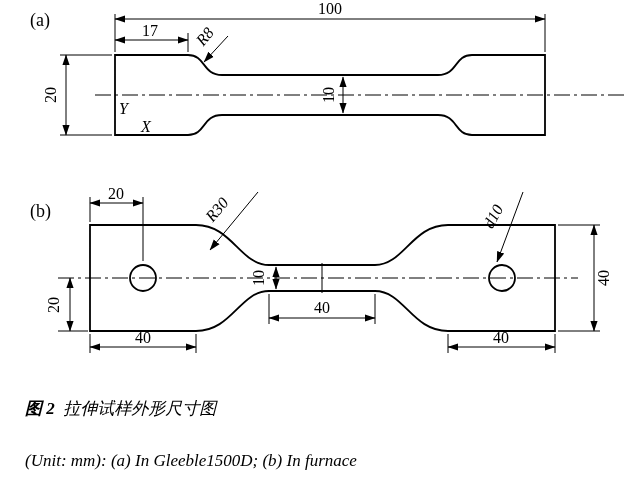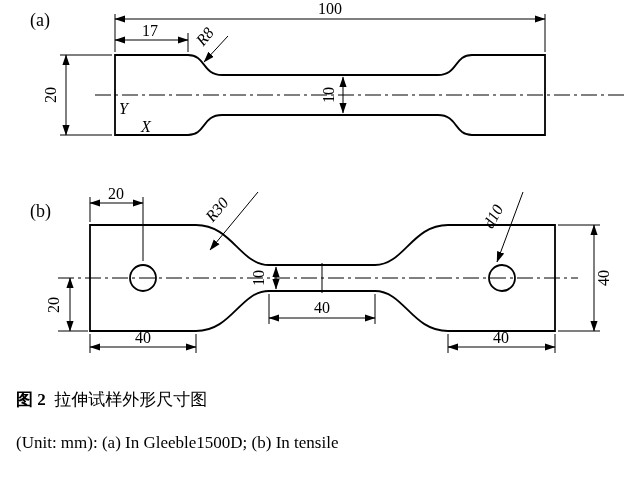--- a/index.html
+++ b/index.html
@@ -8,21 +8,21 @@
   svg{display:block;}
   .outline{fill:none;stroke:#000;stroke-width:1.8;}
   .thin{fill:none;stroke:#000;stroke-width:1;}
   .dimline{fill:none;stroke:#000;stroke-width:1;}
   .cline{fill:none;stroke:#000;stroke-width:1;stroke-dasharray:16 4 3 4;}
   text{font-family:"Liberation Serif",serif;font-size:16px;fill:#000;}
   text.big{font-size:18px;}
   text.it{font-style:italic;}
   #captions{padding:2px 10px 0 8px;font-size:17px;line-height:35px;}
   #captions .b{font-weight:bold;}
-  #captions p{margin:8px;}
+  #captions p{margin:17px;font-style:italic;}
   #cap-en1{word-spacing:4px;}
 </style>
 </head>
 <body>
 
 <div id="page">
 
   <svg width="632" height="372" viewBox="0 0 632 372">
     <defs>
       <marker id="arr" viewBox="0 0 10 10" refX="9.5" refY="5" markerWidth="11" markerHeight="11" orient="auto-start-reverse">
@@ -135,16 +135,16 @@
         <line class="thin" x1="448" y1="334" x2="448" y2="353"></line>
         <line class="thin" x1="555" y1="334" x2="555" y2="353"></line>
         <line class="dimline" x1="448" y1="347" x2="555" y2="347" marker-start="url(#arr)" marker-end="url(#arr)"></line>
         <text x="501" y="343" text-anchor="middle">40</text>
       </g>
     </g>
   </svg>
 
   <div id="captions">
     <p><span class="b">图 2</span>&nbsp;&nbsp;<span>拉伸试样外形尺寸图</span></p>
-    <p>(Unit: mm): (a) In Gleeble1500D; (b) In tensile</p>
+    <p>(Unit: mm): (a) In Gleeble1500D; (b) In furnace</p>
   </div>
 
 </div>
 
 </body></html>

